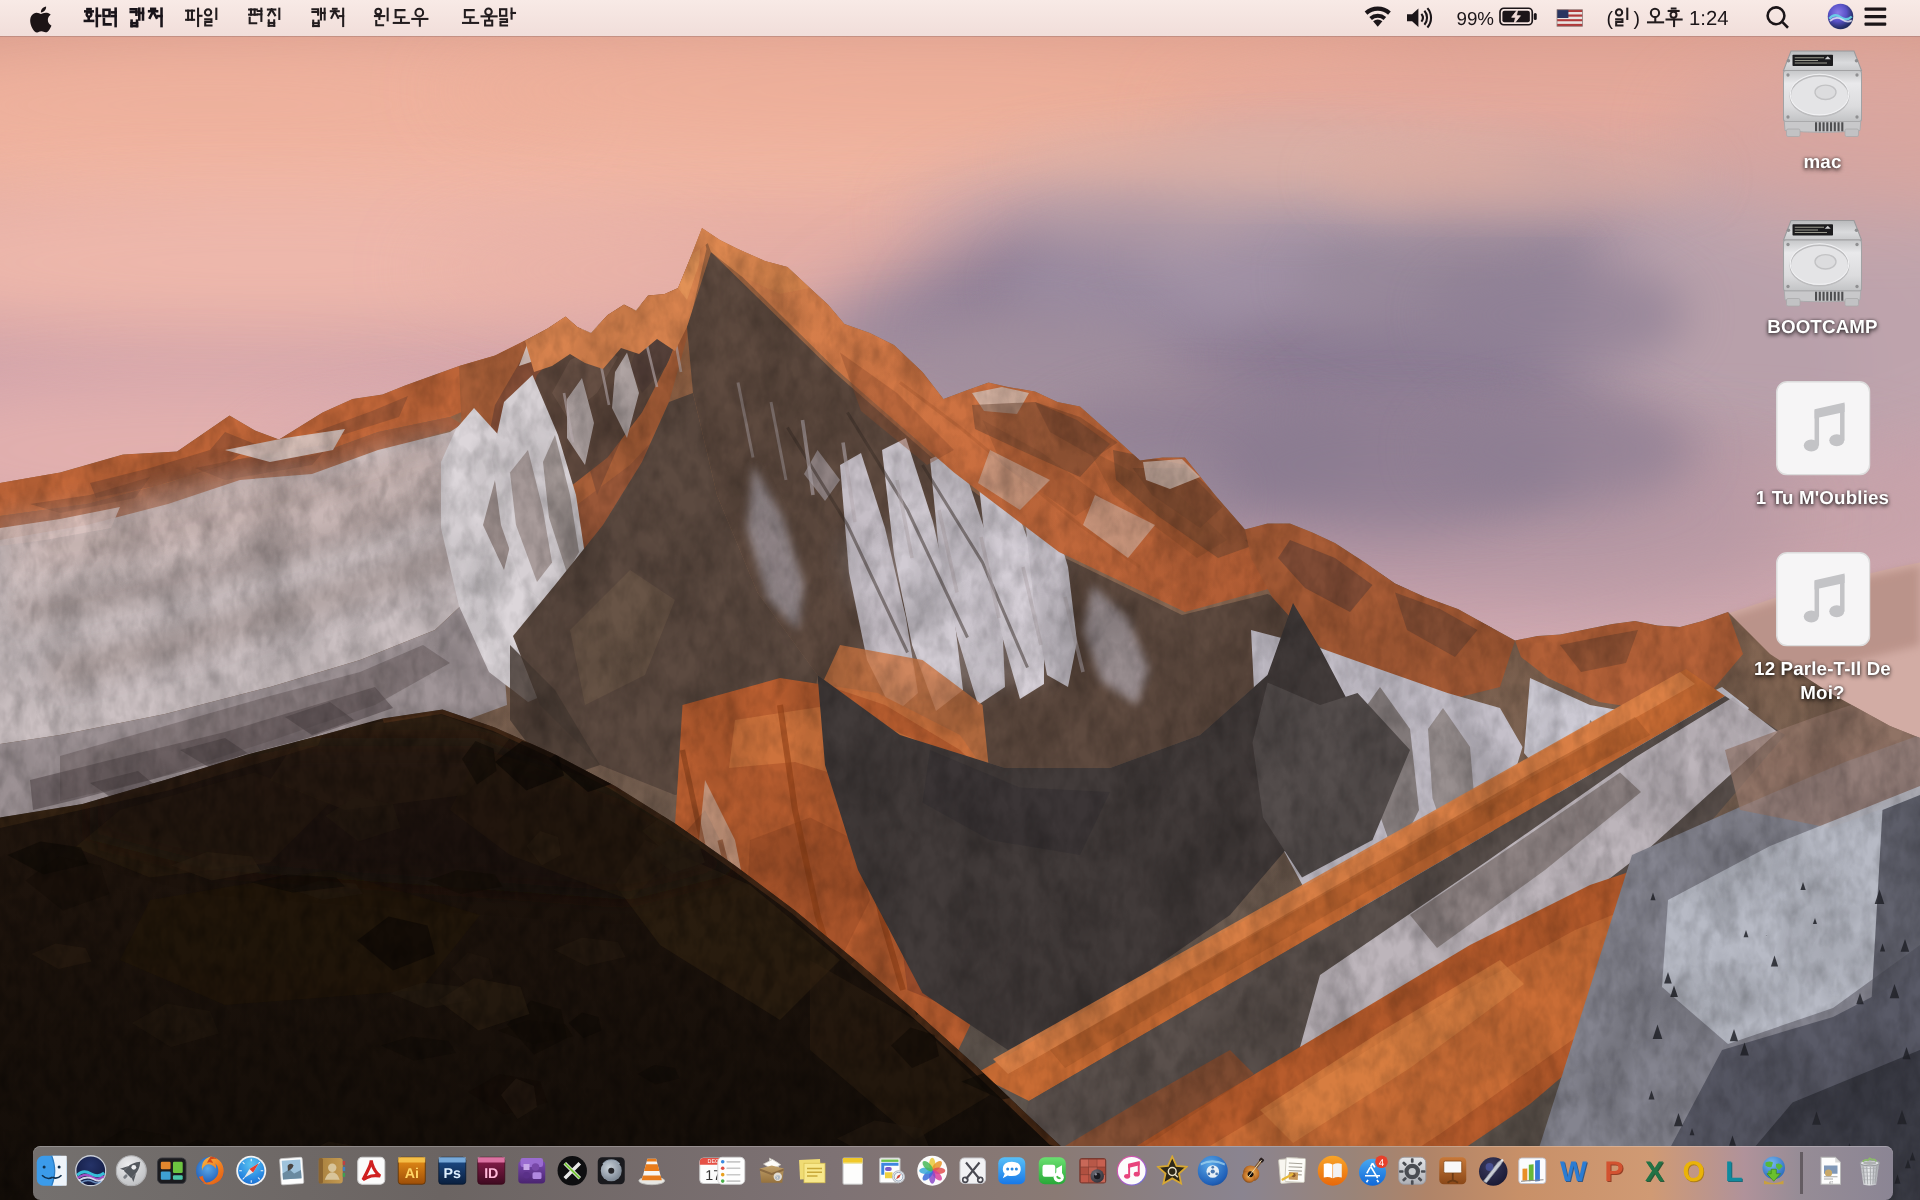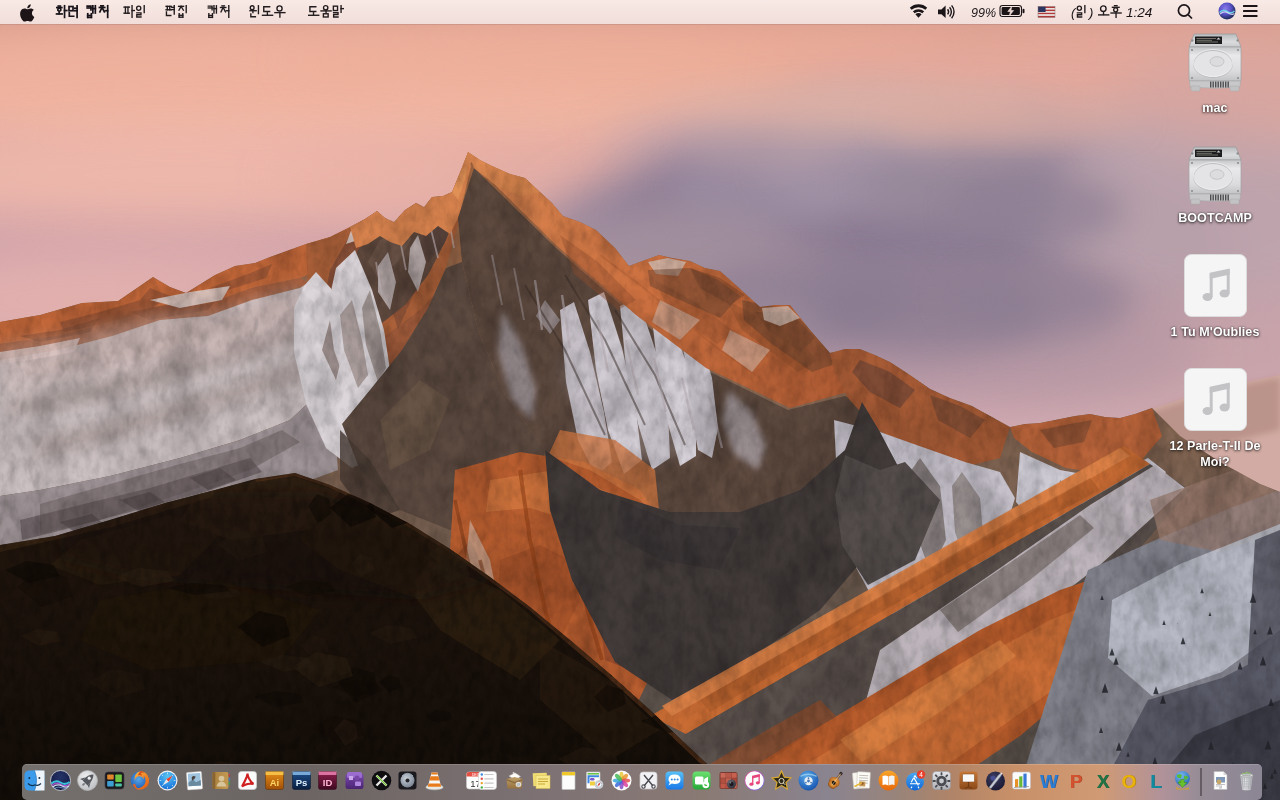--- a/index.html
+++ b/index.html
@@ -1,17 +1,17 @@
 <!DOCTYPE html>
 <html><head><meta charset="utf-8">
 <style>
 * { margin:0; padding:0; box-sizing:border-box; }
 html,body { width:1280px; height:800px; overflow:hidden; background:#000; font-family:"Liberation Sans",sans-serif; }
 #screen { position:relative; width:1280px; height:800px; }
-#menubar { position:absolute; left:0; top:0; width:1280px; height:24px; background:linear-gradient(#f8eae6,#f1deda); box-shadow:0 0.5px 0 rgba(120,90,90,.4); z-index:30;font-style:italic; }
+#menubar { position:absolute; left:0; top:0; width:1280px; height:24px; background:linear-gradient(#f8eae6,#f1deda); box-shadow:0 0.5px 0 rgba(120,90,90,.4); z-index:30; }
 #dock { position:absolute; left:22px; top:764px; width:1240px; height:36px; border-radius:5px;
  background:linear-gradient(90deg, #74706e 0%, #6b6462 22%, #7e7274 43%, #8a7a74 55%, #8a8490 65%, #9a8478 71%, #b08468 75%, #c89068 80%, #d09a74 87%, #b0929a 92%, #968c96 95%, #8b8594 100%);
  box-shadow:inset 0 0.5px 0 rgba(255,255,255,.3); z-index:20; }
 .di { position:absolute; top:770px; width:21px; height:21px; z-index:25;text-align:right; }
 </style></head>
 <body>
 <div id="screen">
 <svg id="wall" width="1280" height="776" viewBox="0 24 1280 776" preserveAspectRatio="none" style="position:absolute;left:0;top:24px" xmlns="http://www.w3.org/2000/svg">
 <defs>
 <linearGradient id="sky" x1="0" y1="24" x2="0" y2="430" gradientUnits="userSpaceOnUse">

